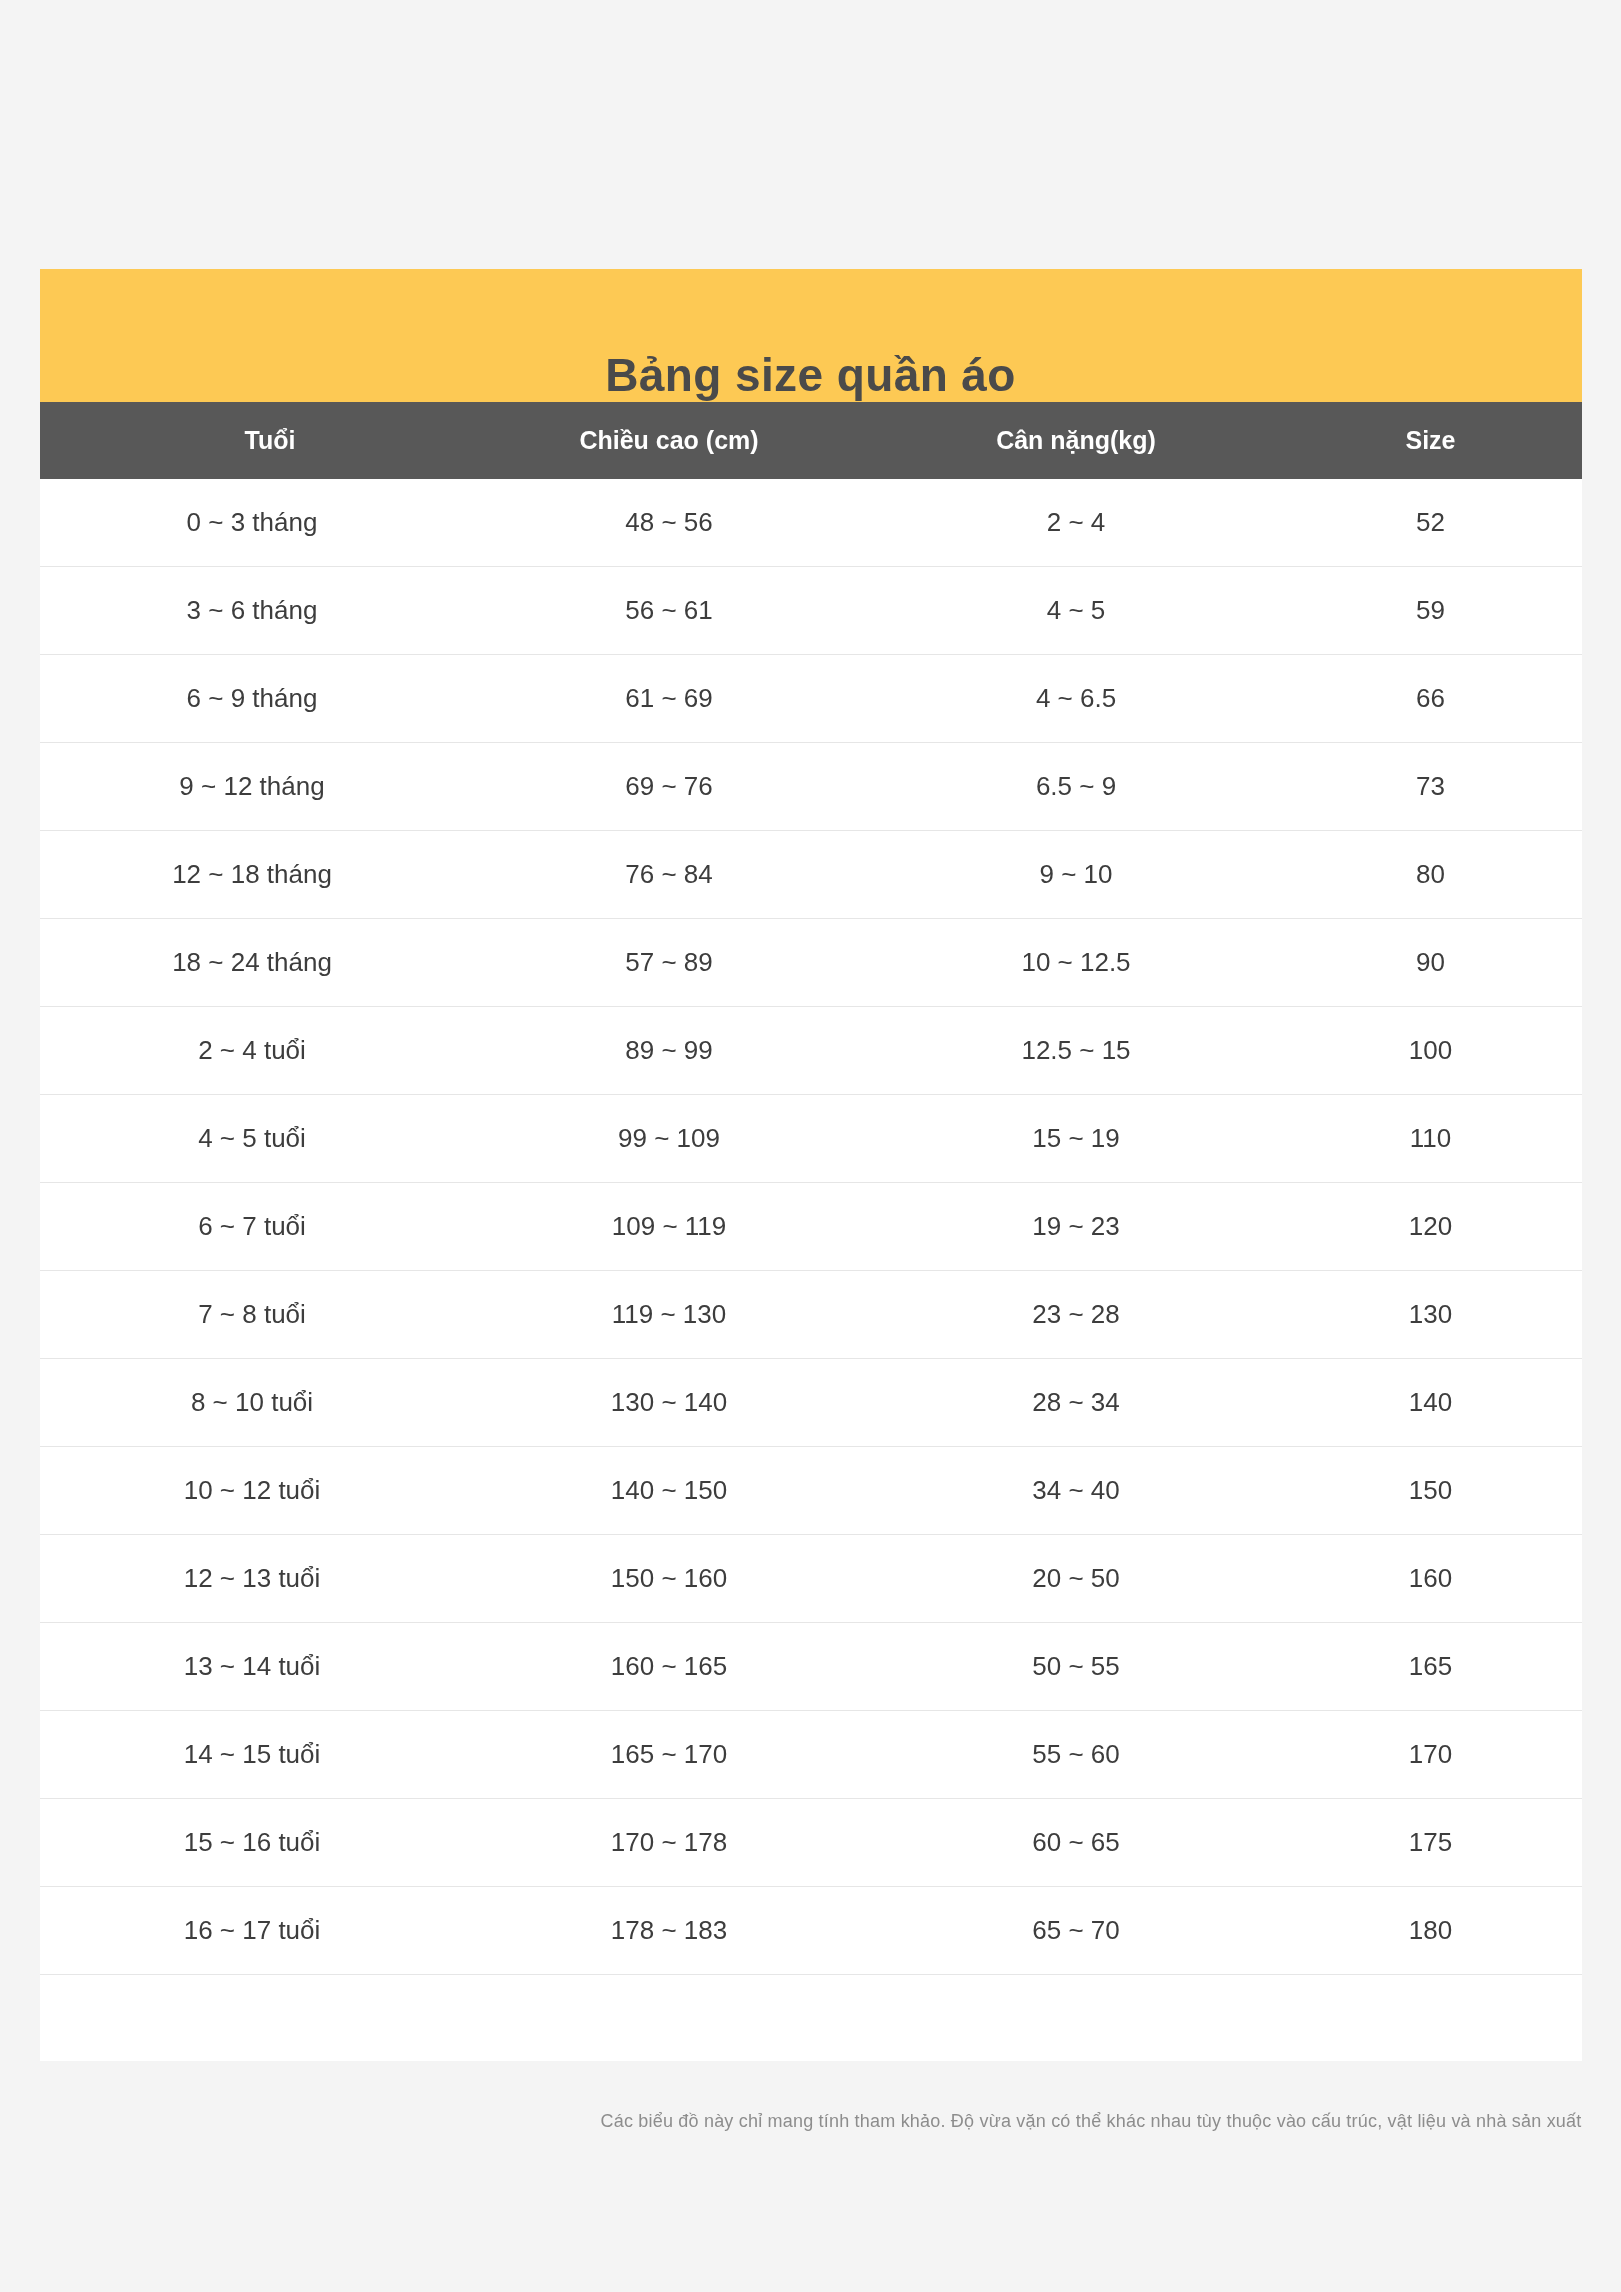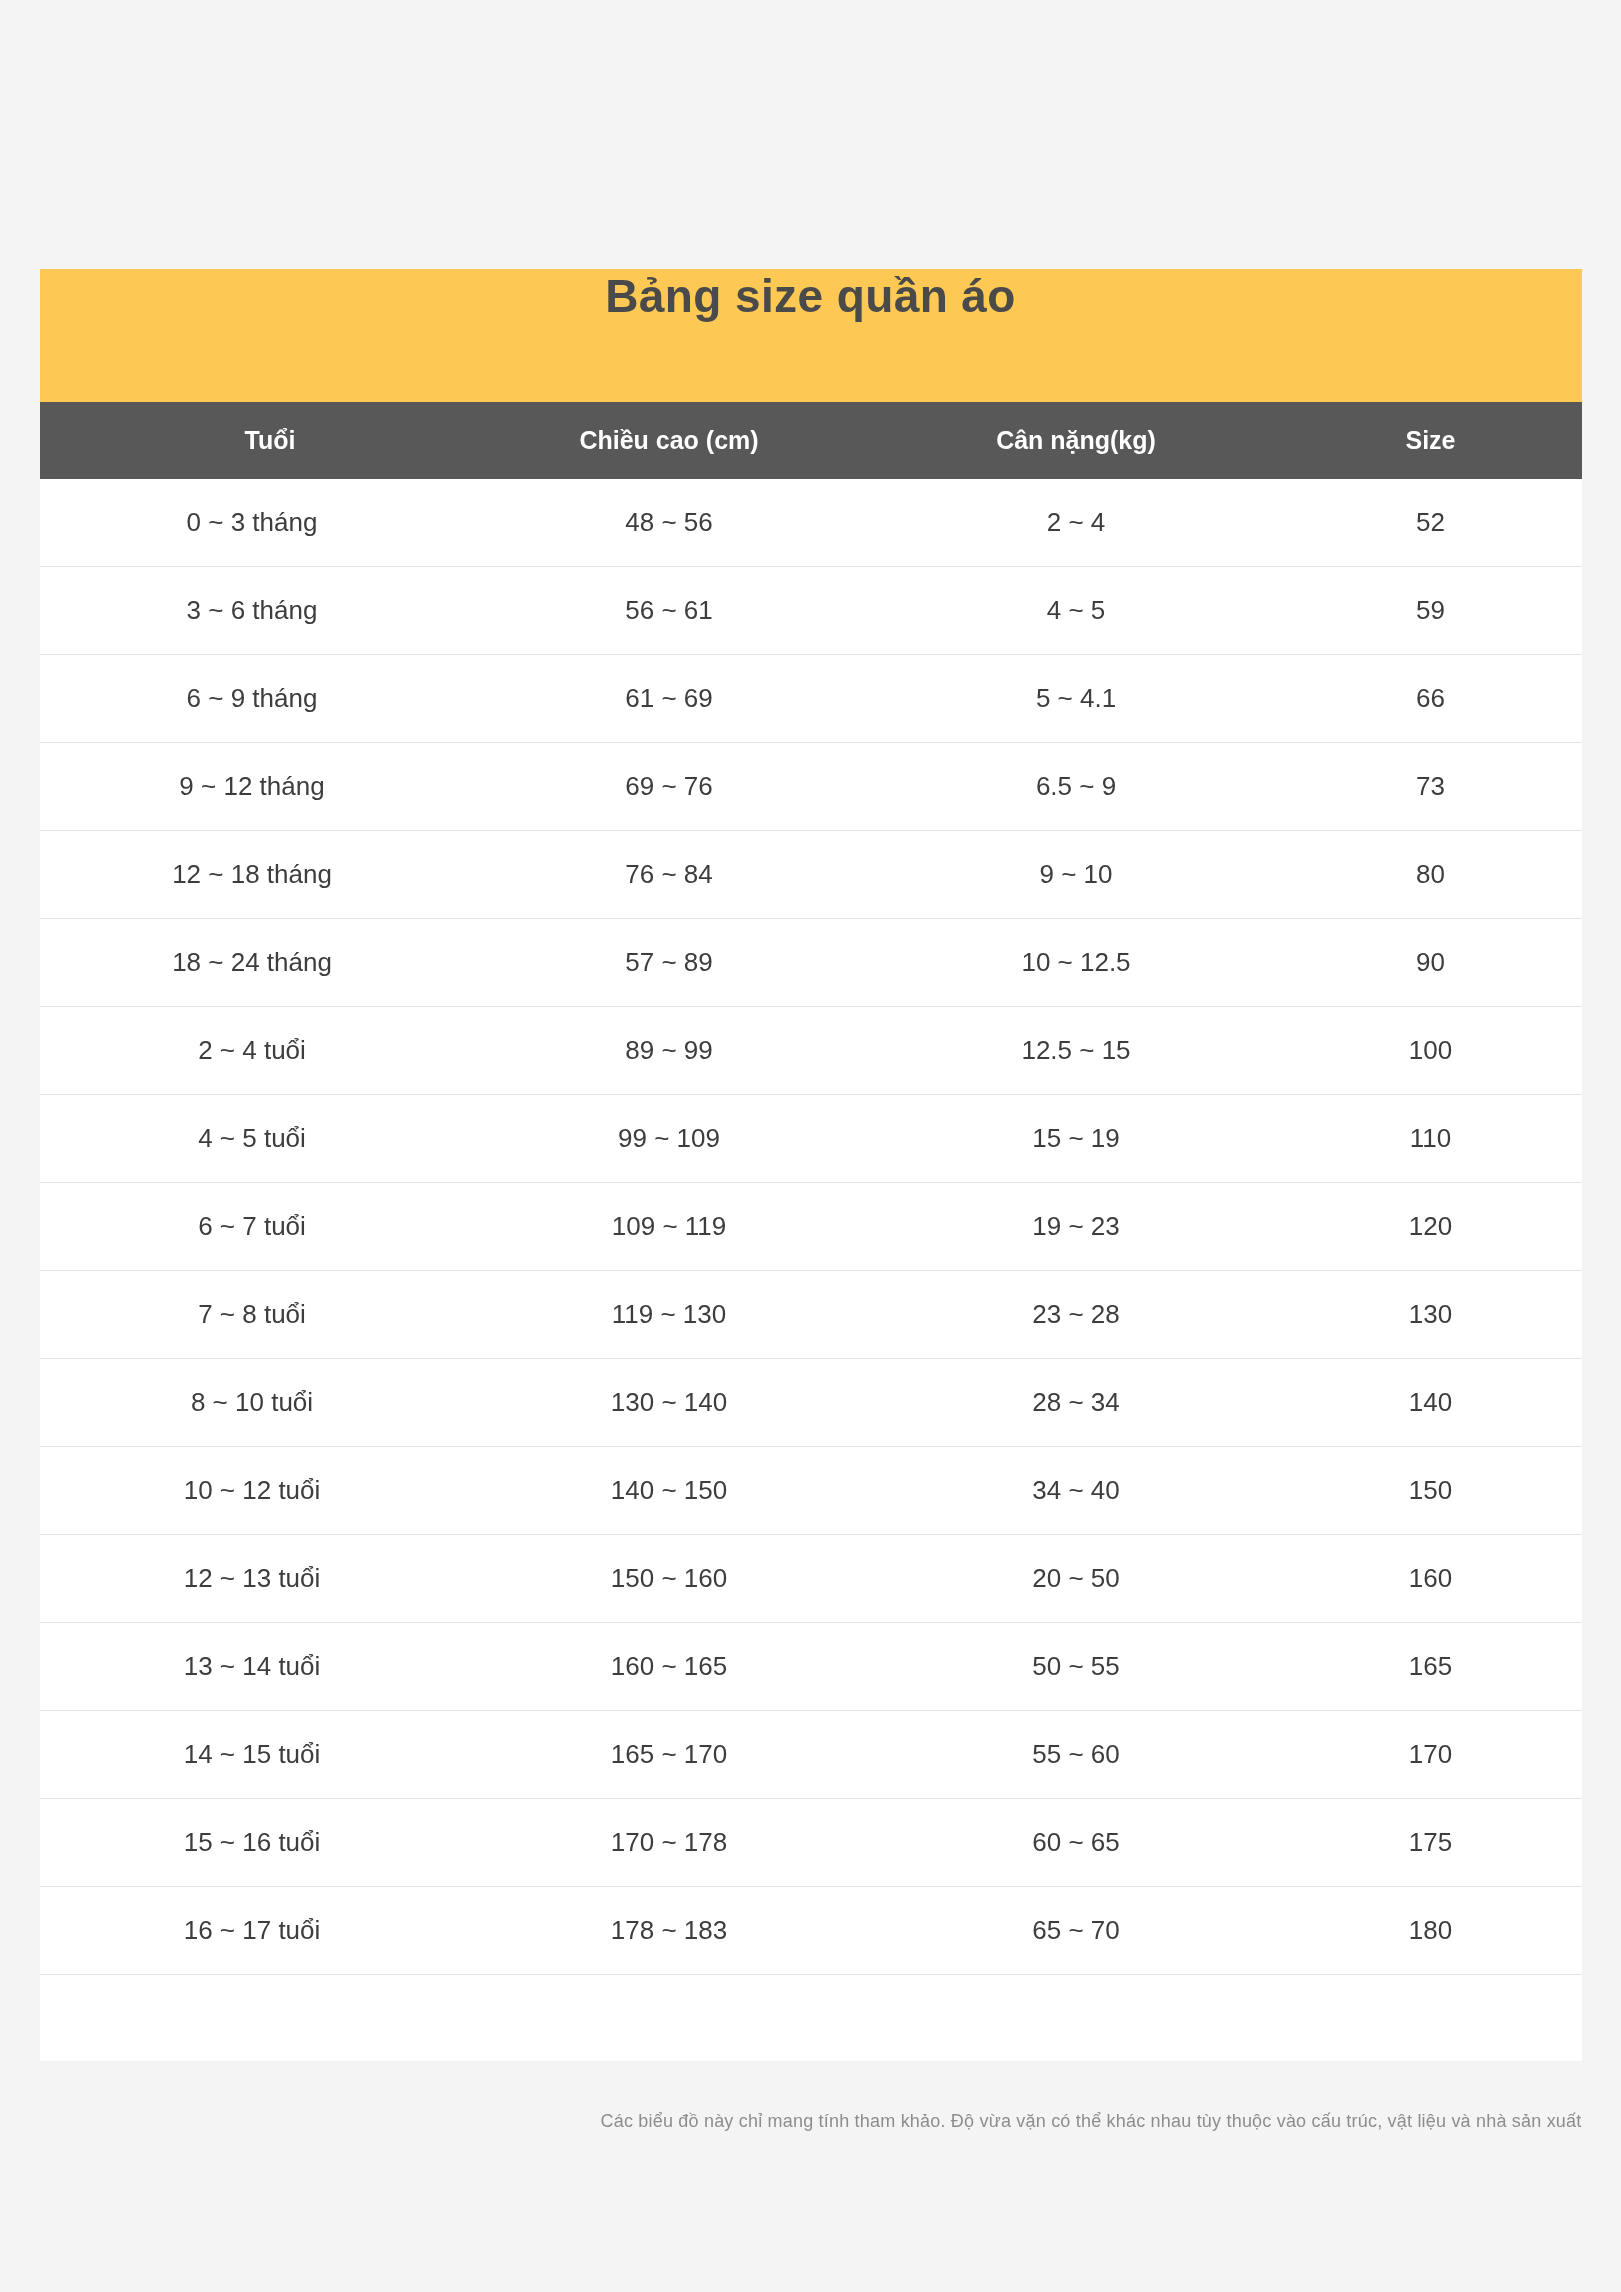--- a/index.html
+++ b/index.html
@@ -22,21 +22,21 @@
   .card {
     width: 1542px;
     margin-top: 269px;
     background: #ffffff;
     box-sizing: border-box;
   }
   .title-bar {
     background: #fdc954;
     height: 133px;
     display: flex;
-    align-items: flex-start;
+    align-items: flex-end;
     justify-content: center;
   }
   .title-bar .title {
     font-size: 46px;
     font-weight: bold;
     color: #4a4a4a;
     letter-spacing: 0.4px;
   }
   table.size-table {
     width: 100%;
@@ -111,21 +111,21 @@
         </tr>
         <tr>
           <td>3 ~ 6 tháng</td>
           <td>56 ~ 61</td>
           <td>4 ~ 5</td>
           <td>59</td>
         </tr>
         <tr>
           <td>6 ~ 9 tháng</td>
           <td>61 ~ 69</td>
-          <td>5 ~ 4.1</td>
+          <td>4 ~ 6.5</td>
           <td>66</td>
         </tr>
         <tr>
           <td>9 ~ 12 tháng</td>
           <td>69 ~ 76</td>
           <td>6.5 ~ 9</td>
           <td>73</td>
         </tr>
         <tr>
           <td>12 ~ 18 tháng</td>

